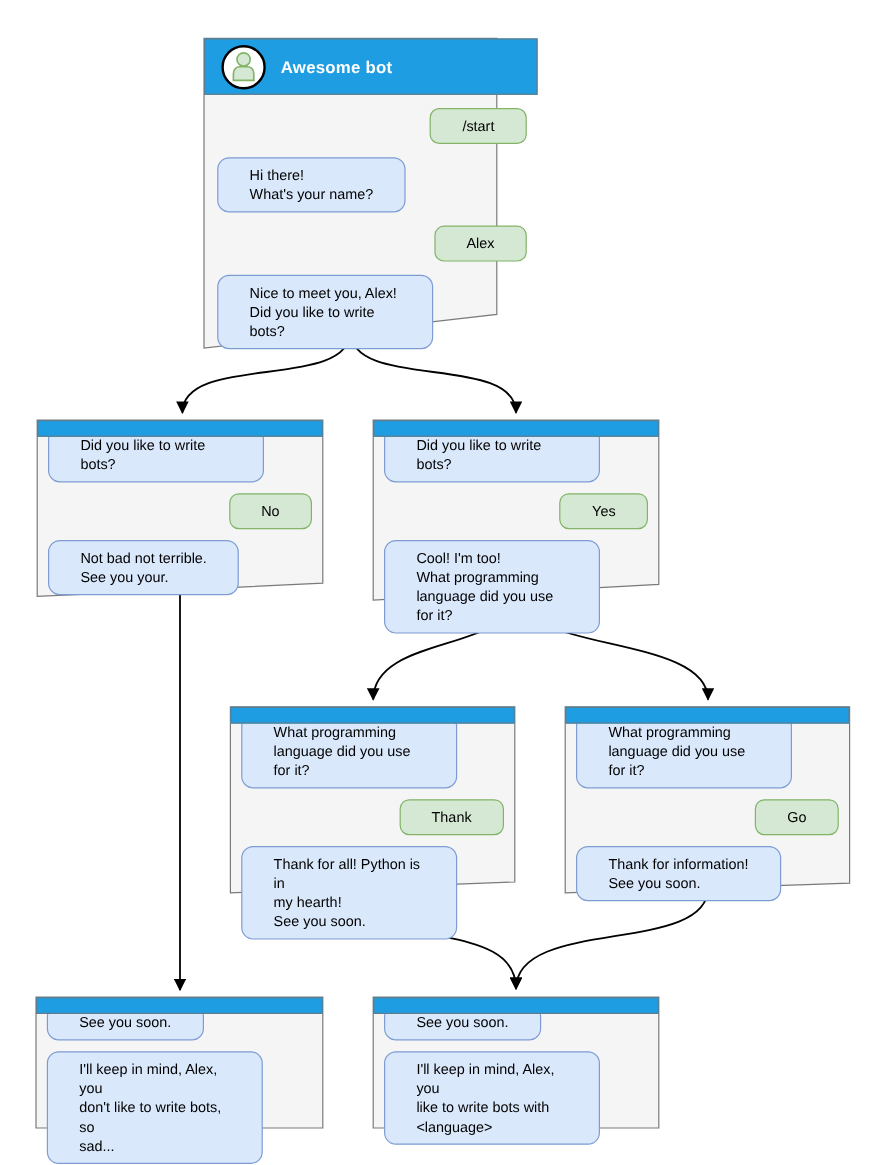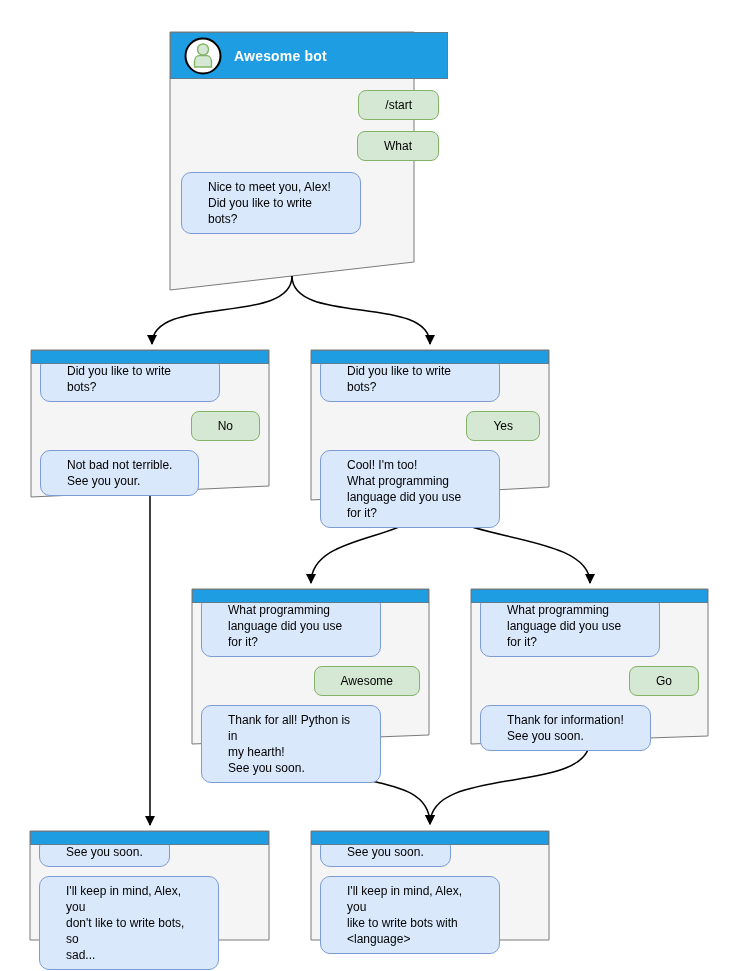--- a/index.html
+++ b/index.html
@@ -69,21 +69,23 @@
     <div class="win-header main">
       <svg class="avatar" viewBox="0 0 38 38">
         <circle cx="19" cy="19" r="17.5" fill="#ffffff" stroke="#000000" stroke-width="2"></circle>
         <circle cx="19" cy="12.5" r="5.5" fill="#d5e8d4" stroke="#82b366" stroke-width="1.4"></circle>
         <path d="M10.5,30 L10.5,24.5 C10.5,19.6 14,18.6 15.5,18.6 L22.5,18.6 C24,18.6 27.5,19.6 27.5,24.5 L27.5,30 Z" fill="#d5e8d4" stroke="#82b366" stroke-width="1.4"></path>
       </svg>
       <span class="win-title">Awesome bot</span>
     </div>
     <div class="messages main">
       <div class="msg user">/start</div>
-      <div class="msg user">What</div>
+      <div class="msg bot">Hi there!
+What's your name?</div>
+      <div class="msg user">Alex</div>
       <div class="msg bot">Nice to meet you, Alex!
 Did you like to write bots?</div>
     </div>
   </div>
 
   <div class="window w-no">
     <div class="win-header strip"></div>
     <div class="messages sub">
       <div class="msg bot">Did you like to write bots?</div>
       <div class="msg user">No</div>
@@ -101,21 +103,21 @@
 What programming
 language did you use for it?</div>
     </div>
   </div>
 
   <div class="window w-python">
     <div class="win-header strip"></div>
     <div class="messages sub">
       <div class="msg bot">What programming
 language did you use for it?</div>
-      <div class="msg user">Awesome</div>
+      <div class="msg user">Thank</div>
       <div class="msg bot">Thank for all! Python is in
 my hearth!
 See you soon.</div>
     </div>
   </div>
 
   <div class="window w-go">
     <div class="win-header strip"></div>
     <div class="messages sub">
       <div class="msg bot">What programming

